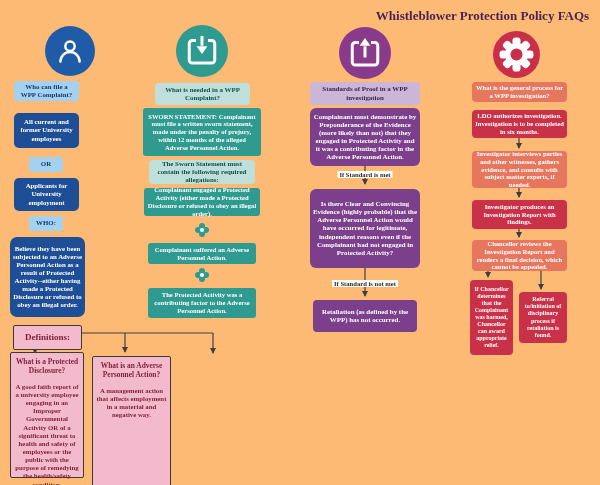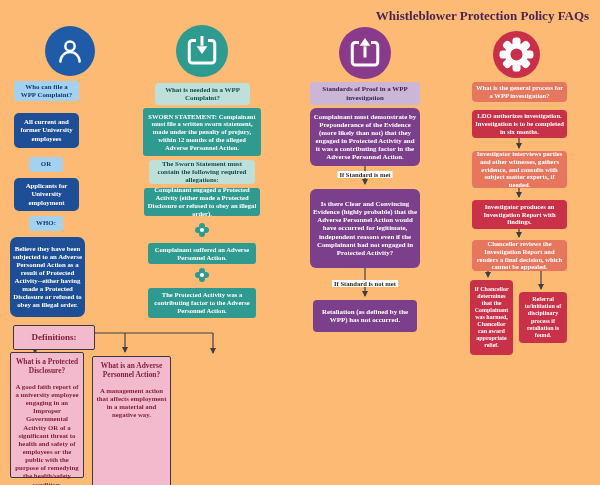--- a/index.html
+++ b/index.html
@@ -61,21 +61,21 @@
       <path d="M5.2 19.5 a6.8 6.8 0 0 1 13.6 0" stroke-linecap="round"></path>
     </svg>
   </div>
   <div class="box lightblue" style="left:14px;top:81px;width:65px;height:20px;">Who can file a WPP Complaint?</div>
   <div class="box darkblue" style="left:14px;top:113px;width:65px;height:35px;">All current and former University employees</div>
   <div class="box lightblue" style="left:29px;top:157px;width:34px;height:15px;">OR</div>
   <div class="box darkblue" style="left:14px;top:178px;width:65px;height:33px;">Applicants for University employment</div>
   <div class="box lightblue" style="left:29px;top:216px;width:34px;height:15px;">WHO:</div>
   <div class="box darkblue" style="left:10px;top:237px;width:75px;height:80px;border-radius:7px;">Believe they have been subjected to an Adverse Personnel Action as a result of Protected Activity--either having made a Protected Disclosure or refused to obey an illegal order.</div>
 
-  <div class="box deflabel" style="left:13px;top:325px;width:82px;height:25px;text-align:right;">Definitions:</div>
+  <div class="box deflabel" style="left:13px;top:325px;width:69px;height:25px;text-align:right;">Definitions:</div>
 
   <div class="box pink" style="left:10px;top:352px;width:74px;height:126px;">
     <div class="q">What is a Protected Disclosure?</div>
     <div class="a">A good faith report of a university employee engaging in an Improper Governmental Activity OR of a significant threat to health and safety of employees or the public with the purpose of remedying the health/safety condition.</div>
   </div>
   <div class="box pink" style="left:92px;top:356px;width:79px;height:150px;">
     <div class="q">What is an Adverse Personnel Action?</div>
     <div class="a">A management action that affects employment in a material and negative way.</div>
   </div>
 

